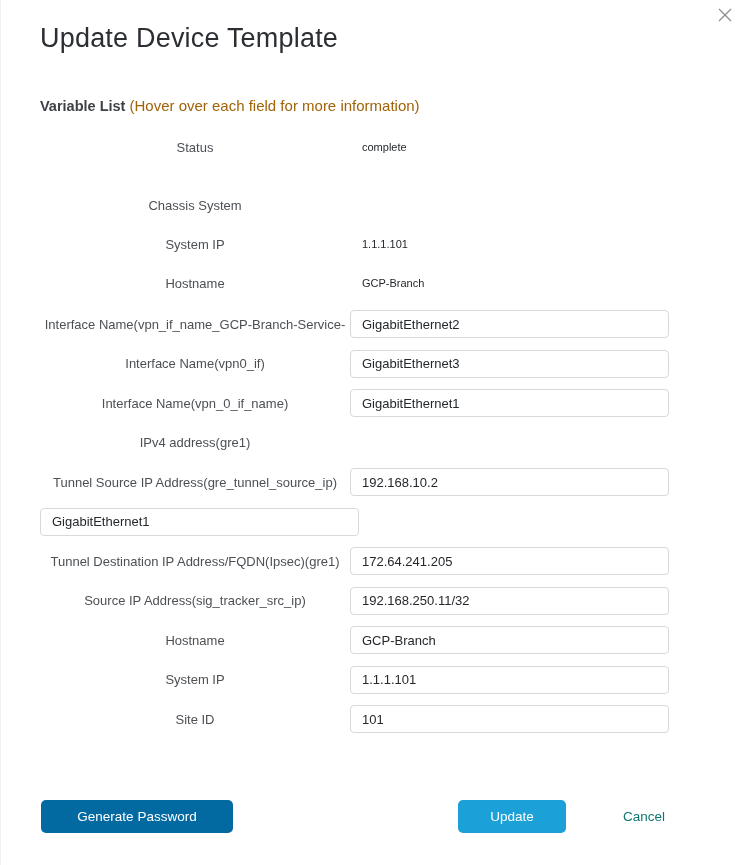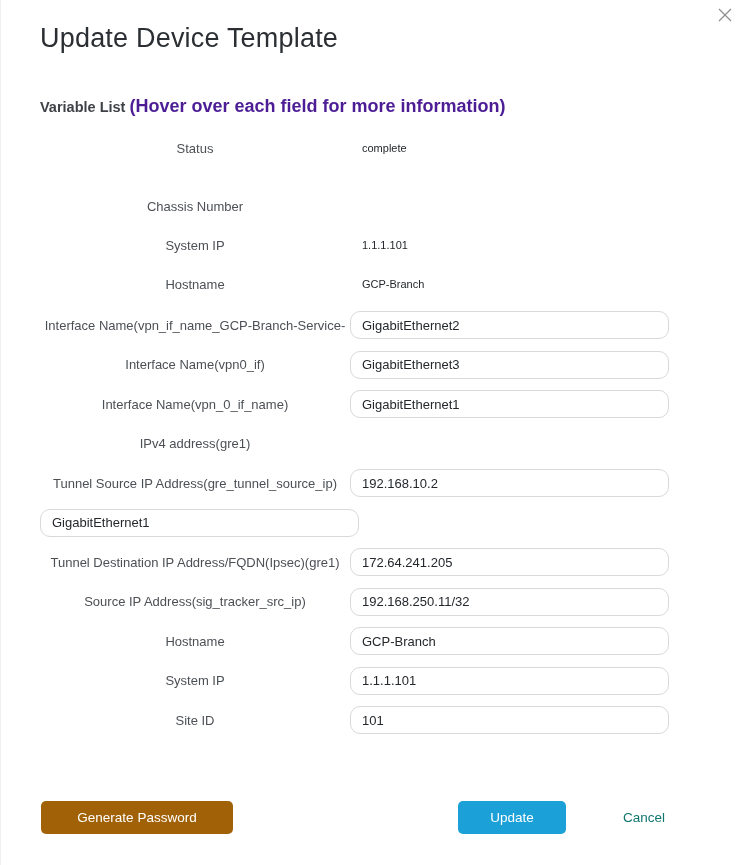--- a/index.html
+++ b/index.html
@@ -26,41 +26,41 @@
     margin-left: 39px;
     font-size: 27px; font-weight: 400; letter-spacing: 0.2px;
     color: #2b2f33; line-height: 32px;
   }
 
   .section-heading {
     margin: 42px 0 0 39px;
     font-size: 14.5px; line-height: 20px; color: #4c5055;
   }
   .section-heading .strong { font-weight: 700; color: #3e4247; }
-  .section-heading .note { font-weight: 700; color: #4c1d95; font-size: 18px; }
+  .section-heading .note { font-weight: 400; color: #a16207; font-size: 15px; }
 
   .rows { margin: 17px 0 0 39px; }
 
   .row {
     display: flex; align-items: center;
     height: 28px; margin-bottom: 11px;
   }
   .row .label {
     flex: 0 0 310px; width: 310px;
     font-size: 13px; color: #4c5055;
     white-space: nowrap; overflow: hidden; text-align: center;
   }
   .row.static .value {
     padding-left: 12px;
     font-size: 11px; color: #24282c;
   }
   .row.with-input { margin-bottom: 11.5px; }
   .row.with-input input {
     width: 319px; height: 28px;
-    border: 1px solid #d7d9da; border-radius: 10px;
+    border: 1px solid #d7d9da; border-radius: 4px;
     background: #ffffff;
     padding: 0 8px 0 11px;
     font-family: "Liberation Sans", sans-serif;
     font-size: 13px; color: #24282c;
     outline: none;
   }
   
   #static-rows .row:nth-child(1) { margin-bottom: 30px; }
 
   .footer {
@@ -104,21 +104,21 @@
     <span class="note">(Hover over each field for more information)</span>
   </div>
 
   <div class="rows" id="static-rows">
   <div class="row static">
     <span class="label">Status</span>
     <span class="value">complete</span>
   </div>
 
   <div class="row static">
-    <span class="label">Chassis Number</span>
+    <span class="label">Chassis System</span>
     <span class="value"></span>
   </div>
 
   <div class="row static">
     <span class="label">System IP</span>
     <span class="value">1.1.1.101</span>
   </div>
 
   <div class="row static">
     <span class="label">Hostname</span>
@@ -175,18 +175,18 @@
     <input type="text" value="1.1.1.101" style="">
   </div>
 
   <div class="row with-input">
     <span class="label">Site ID</span>
     <input type="text" value="101" style="">
   </div>
 </div>
 
   <div class="footer">
-    <button class="btn btn-generate" style="background: #a16207;">Generate Password</button>
+    <button class="btn btn-generate" style="background: #0369a1;">Generate Password</button>
     <button class="btn btn-update" style="background: rgb(27, 160, 215);">Update</button>
     <button class="cancel-link" style="color: #0f766e;">Cancel</button>
   </div>
 
 </div>
 
 </body></html>

